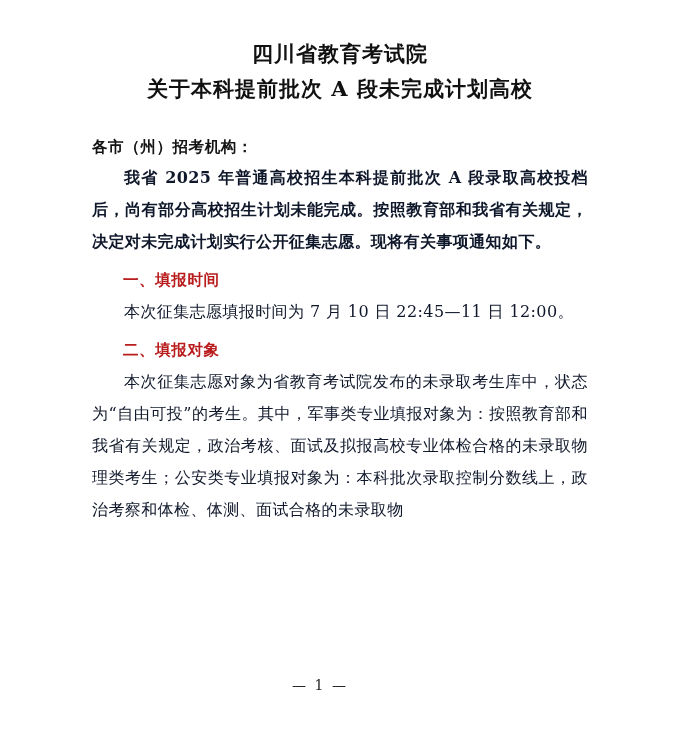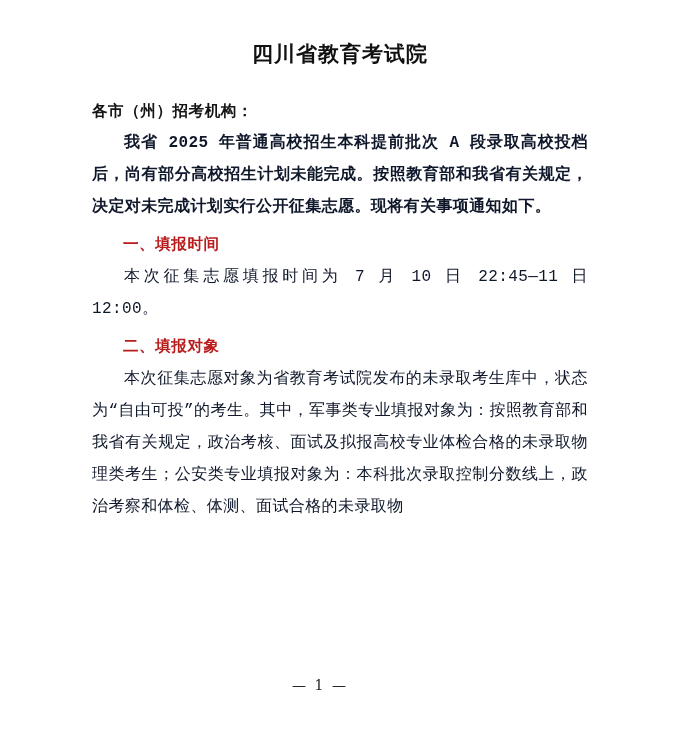--- a/index.html
+++ b/index.html
@@ -27,21 +27,20 @@
   }
   .title-line {
     font-size: 21px;
     font-weight: bold;
     letter-spacing: 1px;
     line-height: 35px;
     color: #111111;
   }
   .body-block {
     margin-top: 26px;
-    font-family: Liberation Mono, monospace;
   }
   .salutation {
     font-size: 15.5px;
     font-weight: bold;
     line-height: 30px;
     letter-spacing: 0.6px;
     color: #141414;
   }
   p.para {
     margin: 0;
@@ -79,20 +78,21 @@
     color: #222222;
   }
 </style>
 </head>
 <body>
 
 <div class="page">
 
   <div class="title-block">
     <div class="title-line">四川省教育考试院</div>
+    <div class="title-line">关于本科提前批次 A 段未完成计划高校</div>
   </div>
 
   <div class="body-block">
 
     <div class="salutation">各市（州）招考机构：</div>
 
     <p class="para bold">我省 2025 年普通高校招生本科提前批次 A 段录取高校投档后，尚有部分高校招生计划未能完成。按照教育部和我省有关规定，决定对未完成计划实行公开征集志愿。现将有关事项通知如下。</p>
 
     <div class="section-heading">一、填报时间</div>
     <p class="para">本次征集志愿填报时间为 7 月 10 日 22:45—11 日 12:00。</p>

